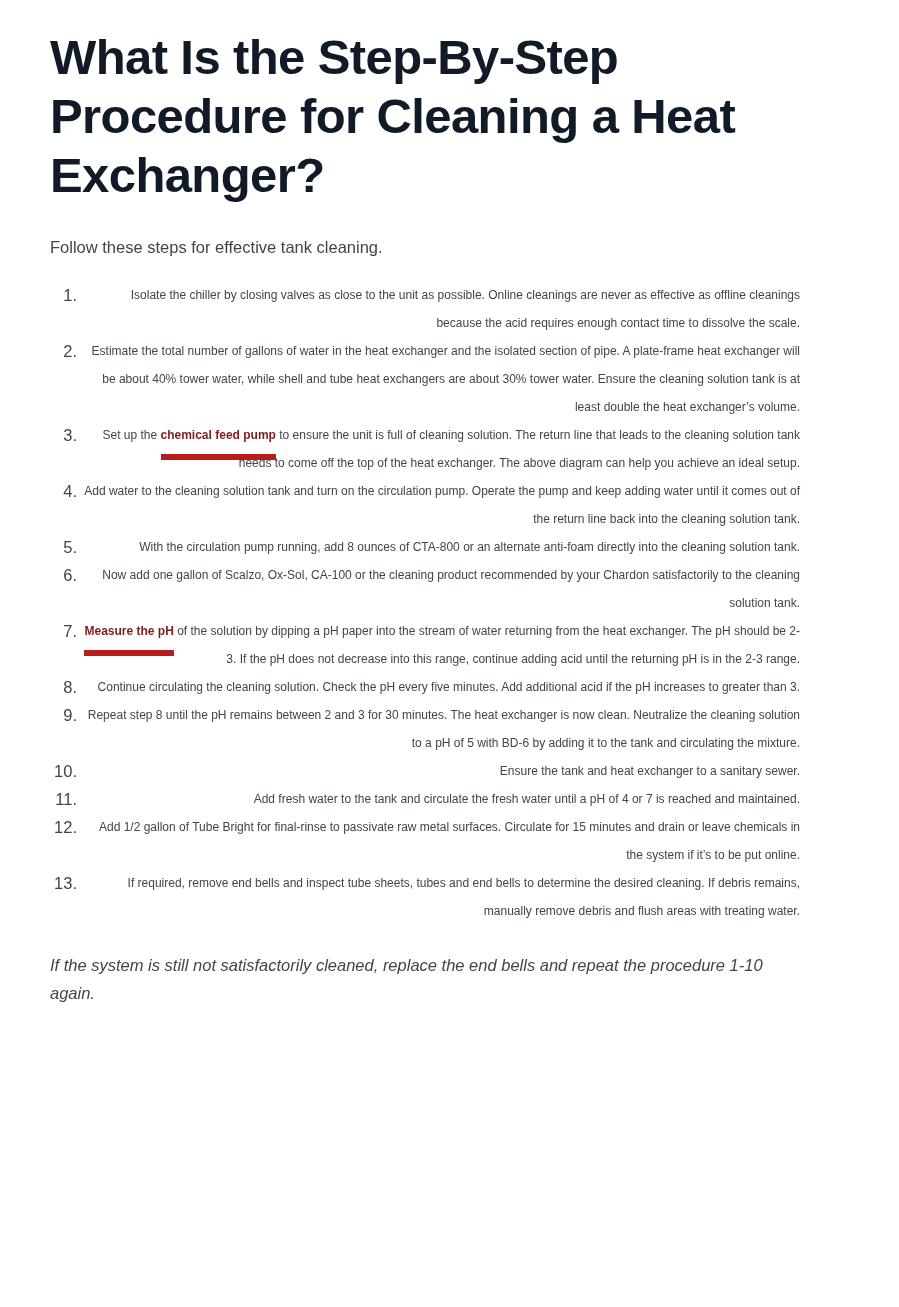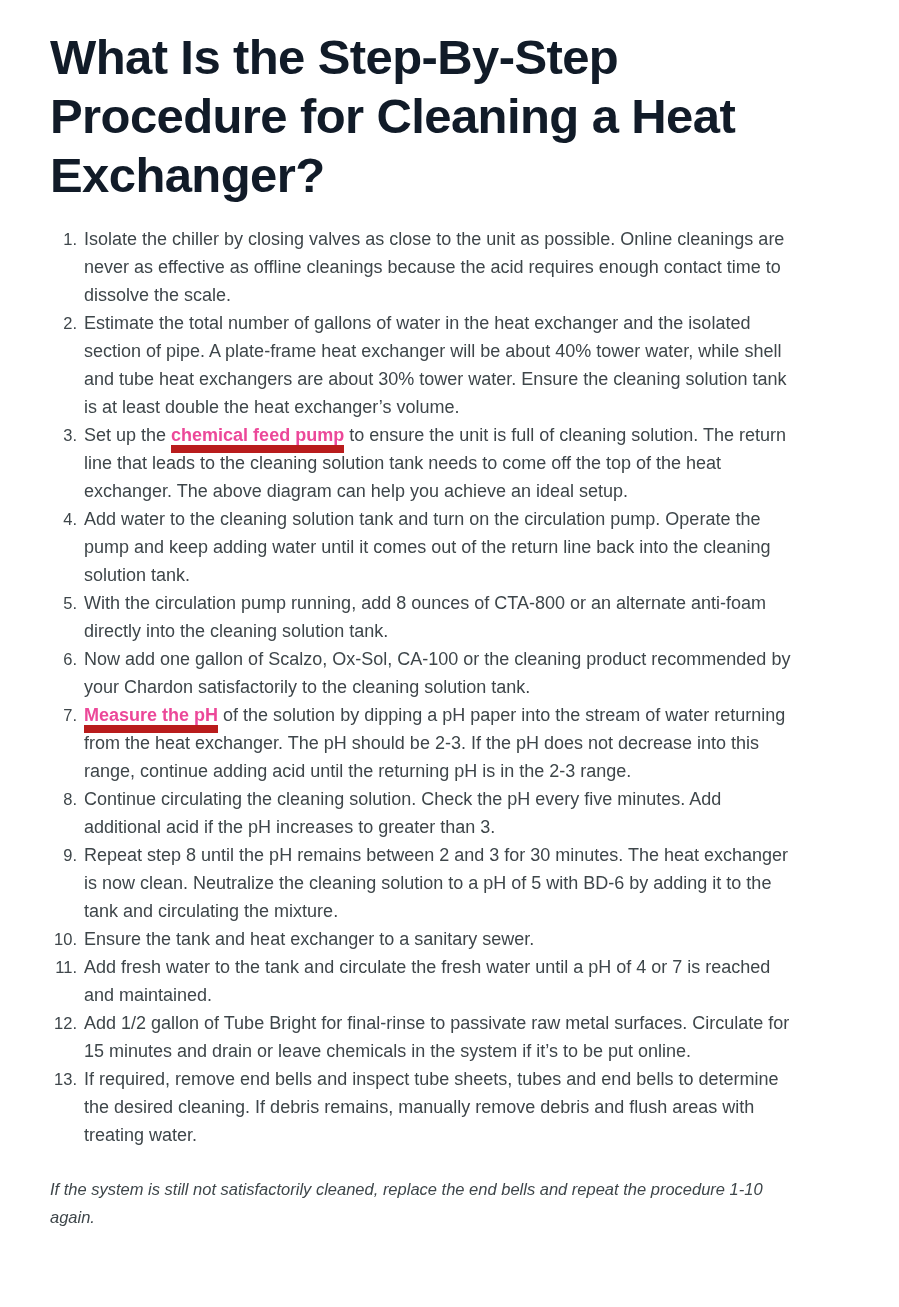--- a/index.html
+++ b/index.html
@@ -41,61 +41,63 @@
     margin: 20px 0 0 0;
     padding: 0;
     list-style: none;
     counter-reset: stepcounter;
   }
   ol.steps > li {
     position: relative;
     counter-increment: stepcounter;
     padding-left: 34px;
     margin: 0 0 0 0;
-    font-size: 18px;
+    font-size: 12px;
     line-height: 28px;
     color: #3e464a;
     font-family: "Liberation Sans", sans-serif;
+    text-align: right;
   }
   ol.steps > li::before {
     content: counter(stepcounter) ".";
     position: absolute;
     left: 0;
     top: 0;
     width: 27px;
     text-align: right;
     color: #3e464a;
     font-size: 16.5px;
     line-height: 28px;
     font-family: "Liberation Sans", sans-serif;
   }
   a.inline-link {
-    color: #ec4899;
+    color: #7f1d1d;
     font-weight: 700;
     text-decoration: none;
-    border-bottom: 8px solid #b91c1c;
-    padding-bottom: 0px;
+    border-bottom: 6px solid #b91c1c;
+    padding-bottom: 12px;
   }
   .closing {
     margin: 26px 0 0 0;
     font-size: 16.5px;
     line-height: 28px;
     color: #3e464a;
     max-width: 790px;
     font-family: "Liberation Sans", sans-serif;
     font-style: italic;
   }
 </style>
 </head>
 <body>
 
 <div class="page">
 
   <h1 class="article-title">What Is the Step-By-Step Procedure for Cleaning a Heat Exchanger?</h1>
 
+  <p class="intro">Follow these steps for effective tank cleaning.</p>
 
   <ol class="steps">
       <li><span>Isolate the chiller by closing valves as close to the unit as possible. Online cleanings are never as effective as offline cleanings because the acid requires enough contact time to dissolve the scale.</span></li>
       <li><span>Estimate the total number of gallons of water in the heat exchanger and the isolated section of pipe. A plate-frame heat exchanger will be about 40% tower water, while shell and tube heat exchangers are about 30% tower water. Ensure the cleaning solution tank is at least double the heat exchanger’s volume.</span></li>
       <li><span>Set up the </span><a class="inline-link" href="#">chemical feed pump</a><span> to ensure the unit is full of cleaning solution. The return line that leads to the cleaning solution tank needs to come off the top of the heat exchanger. The above diagram can help you achieve an ideal setup.</span></li>
       <li><span>Add water to the cleaning solution tank and turn on the circulation pump. Operate the pump and keep adding water until it comes out of the return line back into the cleaning solution tank.</span></li>
       <li><span>With the circulation pump running, add 8 ounces of CTA-800 or an alternate anti-foam directly into the cleaning solution tank.</span></li>
       <li><span>Now add one gallon of Scalzo, Ox-Sol, CA-100 or the cleaning product recommended by your Chardon satisfactorily to the cleaning solution tank.</span></li>
       <li><a class="inline-link" href="#">Measure the pH</a><span> of the solution by dipping a pH paper into the stream of water returning from the heat exchanger. The pH should be 2-3. If the pH does not decrease into this range, continue adding acid until the returning pH is in the 2-3 range.</span></li>
       <li><span>Continue circulating the cleaning solution. Check the pH every five minutes. Add additional acid if the pH increases to greater than 3.</span></li>

